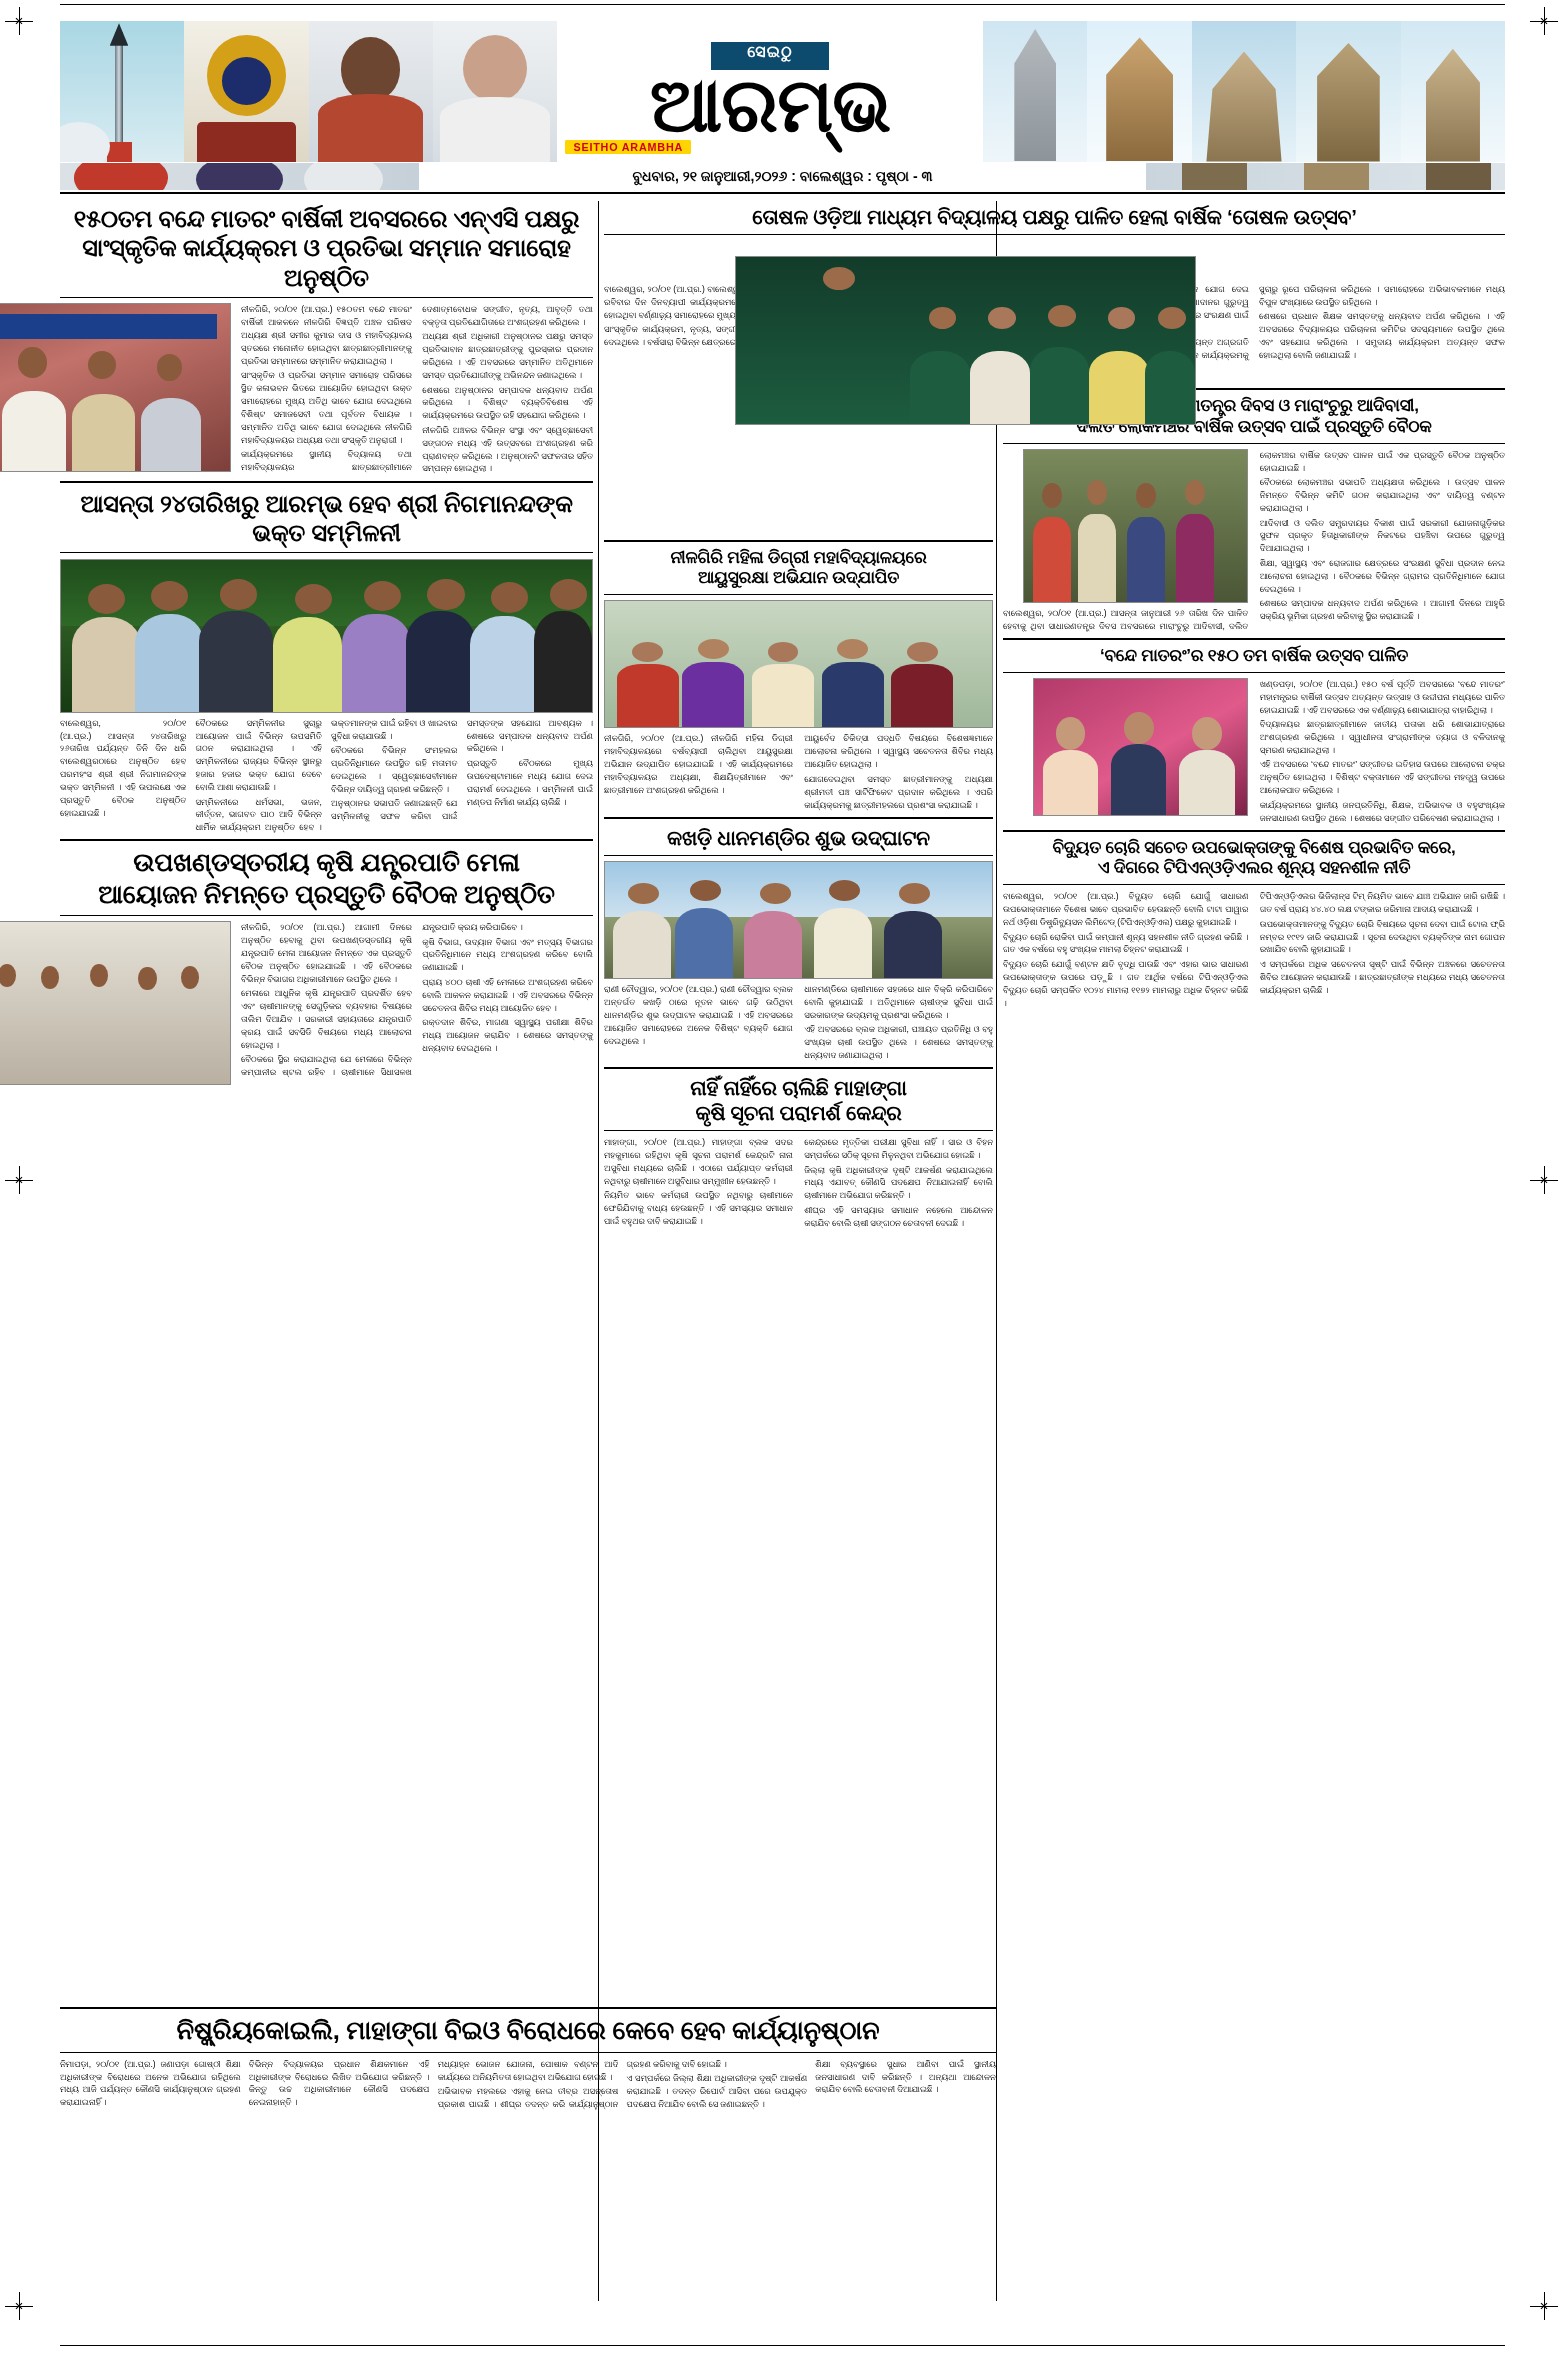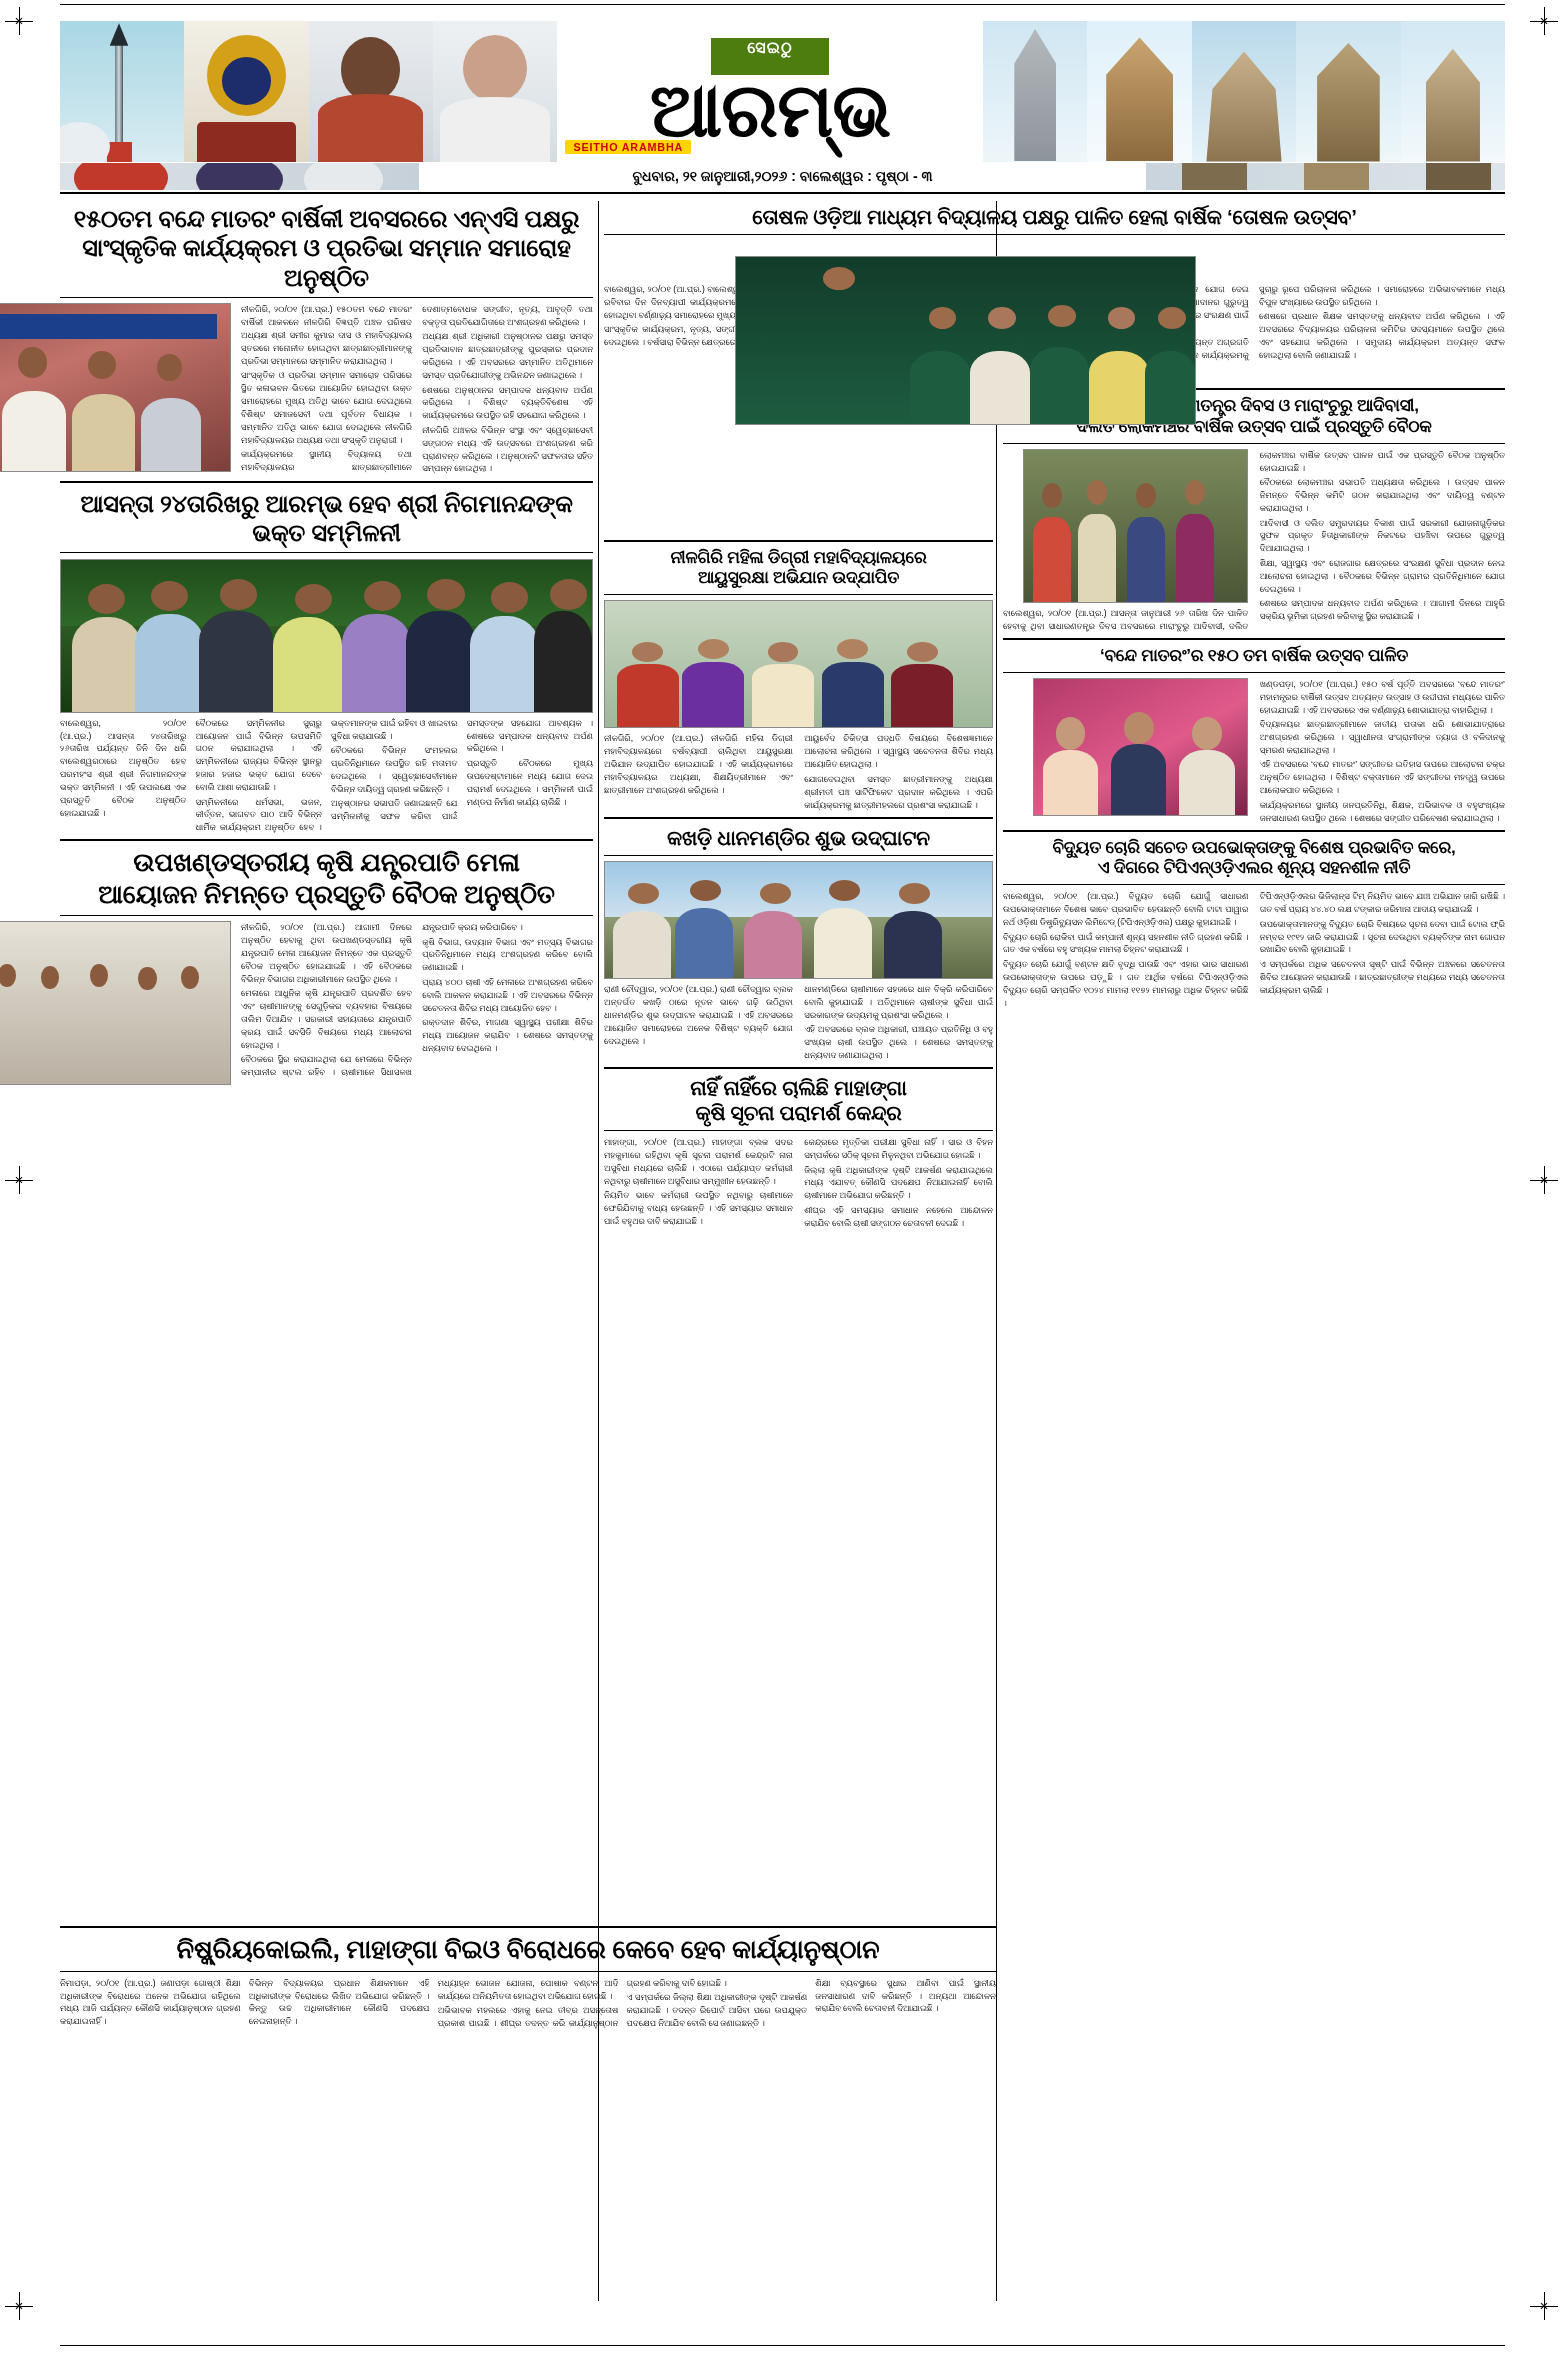--- a/index.html
+++ b/index.html
@@ -87,26 +87,26 @@
   .ph {
     position: relative;
     overflow: hidden;
     background: #cfd6de;
   }
   .ph .blob  { position:absolute; border-radius:50%; filter: blur(0.5px); }
   .ph .bar   { position:absolute; }
 
   
   .mast-kicker {
-    background: #4d7c0f;
+    background: #0c4a6e;
     color: #fff;
     font-size: 16px;
     font-weight: bold;
     letter-spacing: 1px;
-    padding: 2px 36px 19px;
+    padding: 2px 36px 10px;
     line-height: 1;
     margin-bottom: 1px;
     white-space: nowrap;
   }
   .mast-title {
     font-size: 75px;
     font-weight: bold;
     line-height: 0.92;
     letter-spacing: -1px;
     color: #000;
@@ -650,21 +650,21 @@
           <p><span class="dateloc">ବାଲେଶ୍ୱର, ୨୦/୦୧ (ଆ.ପ୍ର.)</span>&nbsp;<span>ବିଦ୍ୟୁତ ଚୋରି ଯୋଗୁଁ ସାଧାରଣ ଉପଭୋକ୍ତାମାନେ ବିଶେଷ ଭାବେ ପ୍ରଭାବିତ ହେଉଛନ୍ତି ବୋଲି ଟାଟା ପାୱାର ନର୍ଥ ଓଡ଼ିଶା ଡିଷ୍ଟ୍ରିବ୍ୟୁସନ ଲିମିଟେଡ୍ (ଟିପିଏନ୍‌ଓଡ଼ିଏଲ) ପକ୍ଷରୁ କୁହାଯାଇଛି ।</span></p>
           <p>ବିଦ୍ୟୁତ ଚୋରି ରୋକିବା ପାଇଁ କମ୍ପାନୀ ଶୂନ୍ୟ ସହନଶୀଳ ନୀତି ଗ୍ରହଣ କରିଛି । ଗତ ଏକ ବର୍ଷରେ ବହୁ ସଂଖ୍ୟକ ମାମଲା ଚିହ୍ନଟ କରାଯାଇଛି ।</p>
           <p>ବିଦ୍ୟୁତ ଚୋରି ଯୋଗୁଁ ବଣ୍ଟନ କ୍ଷତି ବୃଦ୍ଧି ପାଉଛି ଏବଂ ଏହାର ଭାର ସାଧାରଣ ଉପଭୋକ୍ତାଙ୍କ ଉପରେ ପଡ଼ୁଛି । ଗତ ଆର୍ଥିକ ବର୍ଷରେ ଟିପିଏନ୍‌ଓଡ଼ିଏଲ ବିଦ୍ୟୁତ ଚୋରି ସମ୍ପର୍କିତ ୧୦୨୪ ମାମଲା ୧୧୭୨ ମାମଲାରୁ ଅଧିକ ଚିହ୍ନଟ କରିଛି ।</p>
           <p>ଟିପିଏନ୍‌ଓଡ଼ିଏଲର ଭିଜିଲାନ୍ସ ଟିମ୍ ନିୟମିତ ଭାବେ ଯାଞ୍ଚ ଅଭିଯାନ ଜାରି ରଖିଛି । ଗତ ବର୍ଷ ପ୍ରାୟ ୪୪.୪୦ ଲକ୍ଷ ଟଙ୍କାର ଜରିମାନା ଆଦାୟ କରାଯାଇଛି ।</p>
           <p>ଉପଭୋକ୍ତାମାନଙ୍କୁ ବିଦ୍ୟୁତ ଚୋରି ବିଷୟରେ ସୂଚନା ଦେବା ପାଇଁ ଟୋଲ ଫ୍ରି ନମ୍ବର ୧୯୧୨ ଜାରି କରାଯାଇଛି । ସୂଚନା ଦେଉଥିବା ବ୍ୟକ୍ତିଙ୍କ ନାମ ଗୋପନ ରଖାଯିବ ବୋଲି କୁହାଯାଇଛି ।</p>
           <p>ଏ ସମ୍ପର୍କରେ ଅଧିକ ସଚେତନତା ସୃଷ୍ଟି ପାଇଁ ବିଭିନ୍ନ ଅଞ୍ଚଳରେ ସଚେତନତା ଶିବିର ଆୟୋଜନ କରାଯାଉଛି । ଛାତ୍ରଛାତ୍ରୀଙ୍କ ମଧ୍ୟରେ ମଧ୍ୟ ସଚେତନତା କାର୍ଯ୍ୟକ୍ରମ ଚାଲିଛି ।</p>
         </div>
       </article>
     </div>
 
-    <article class="article" style="position:absolute;left:0;top:1720px;width:936px;">
+    <article class="article" style="position:absolute;left:0;top:1801px;width:936px;">
       <div class="hr-thick"></div>
       <h2 class="headline huge">ନିଷ୍କ୍ରିୟକୋଇଲି, ମାହାଙ୍ଗା ବିଇଓ ବିରୋଧରେ କେବେ ହେବ କାର୍ଯ୍ୟାନୁଷ୍ଠାନ</h2>
       <div class="hr-thin"></div>
       <div class="cols5 body">
         <p><span class="dateloc">ନିମାପଡ଼ା, ୨୦/୦୧ (ଆ.ପ୍ର.)</span>&nbsp;<span>ଜଣାପଡ଼ା ଗୋଷ୍ଠୀ ଶିକ୍ଷା ଅଧିକାରୀଙ୍କ ବିରୋଧରେ ଅନେକ ଅଭିଯୋଗ ରହିଥିଲେ ମଧ୍ୟ ଆଜି ପର୍ଯ୍ୟନ୍ତ କୌଣସି କାର୍ଯ୍ୟାନୁଷ୍ଠାନ ଗ୍ରହଣ କରାଯାଇନାହିଁ ।</span></p>
         <p>ବିଭିନ୍ନ ବିଦ୍ୟାଳୟର ପ୍ରଧାନ ଶିକ୍ଷକମାନେ ଏହି ଅଧିକାରୀଙ୍କ ବିରୋଧରେ ଲିଖିତ ଅଭିଯୋଗ କରିଛନ୍ତି । କିନ୍ତୁ ଉଚ୍ଚ ଅଧିକାରୀମାନେ କୌଣସି ପଦକ୍ଷେପ ନେଇନାହାନ୍ତି ।</p>
         <p>ମଧ୍ୟାହ୍ନ ଭୋଜନ ଯୋଜନା, ପୋଷାକ ବଣ୍ଟନ ଆଦି କାର୍ଯ୍ୟରେ ଅନିୟମିତତା ହୋଇଥିବା ଅଭିଯୋଗ ହୋଇଛି ।</p>
         <p>ଅଭିଭାବକ ମହଲରେ ଏହାକୁ ନେଇ ତୀବ୍ର ଅସନ୍ତୋଷ ପ୍ରକାଶ ପାଇଛି । ଶୀଘ୍ର ତଦନ୍ତ କରି କାର୍ଯ୍ୟାନୁଷ୍ଠାନ ଗ୍ରହଣ କରିବାକୁ ଦାବି ହୋଇଛି ।</p>
         <p>ଏ ସମ୍ପର୍କରେ ଜିଲ୍ଲା ଶିକ୍ଷା ଅଧିକାରୀଙ୍କ ଦୃଷ୍ଟି ଆକର୍ଷଣ କରାଯାଇଛି । ତଦନ୍ତ ରିପୋର୍ଟ ଆସିବା ପରେ ଉପଯୁକ୍ତ ପଦକ୍ଷେପ ନିଆଯିବ ବୋଲି ସେ ଜଣାଇଛନ୍ତି ।</p>
         <p>ଶିକ୍ଷା ବ୍ୟବସ୍ଥାରେ ସୁଧାର ଆଣିବା ପାଇଁ ସ୍ଥାନୀୟ ଜନସାଧାରଣ ଦାବି କରିଛନ୍ତି । ଅନ୍ୟଥା ଆନ୍ଦୋଳନ କରାଯିବ ବୋଲି ଚେତାବନୀ ଦିଆଯାଇଛି ।</p>

